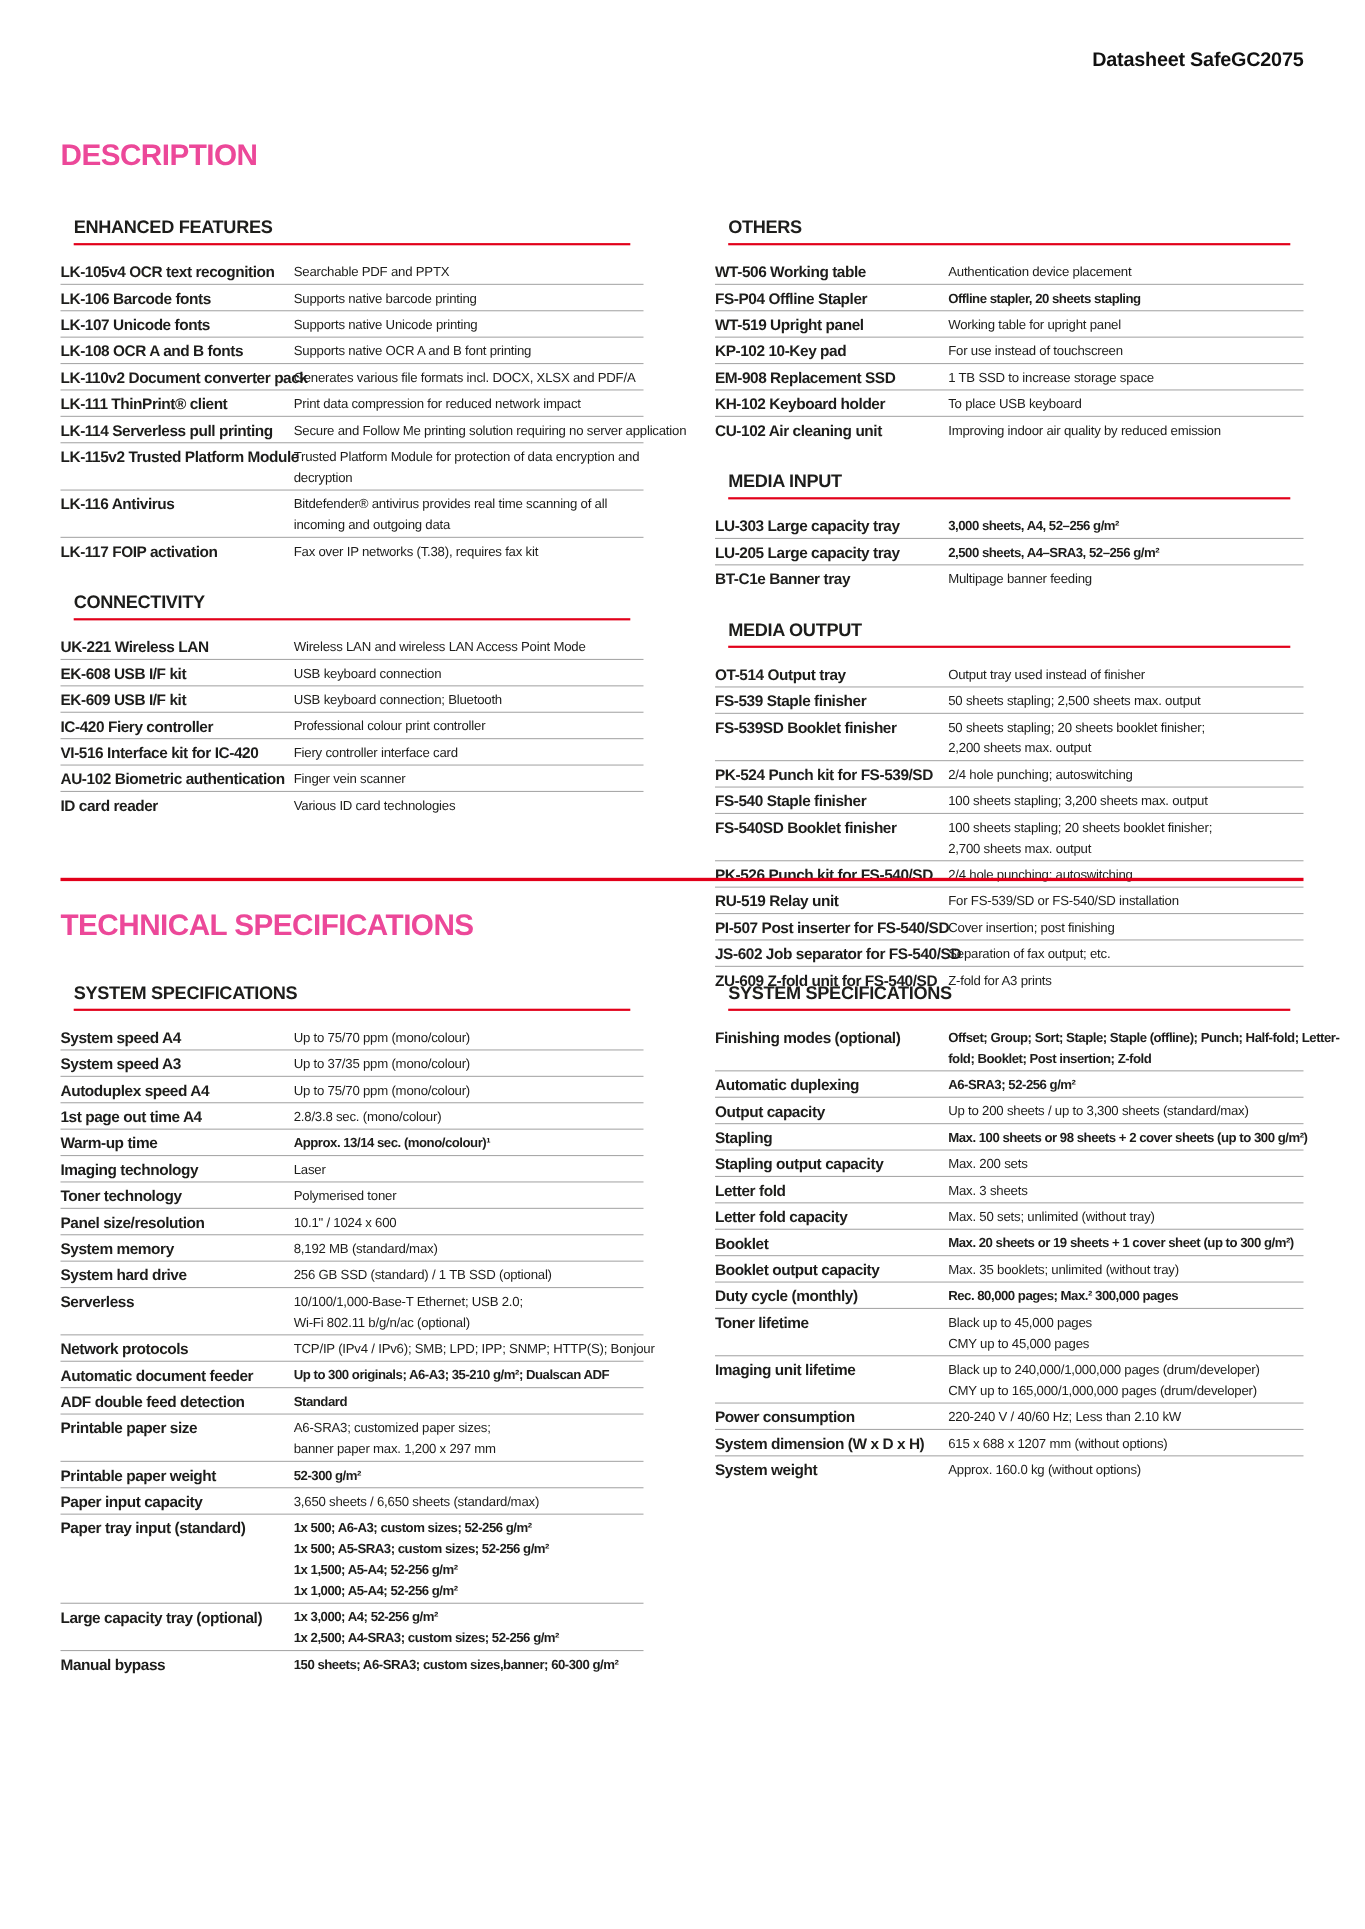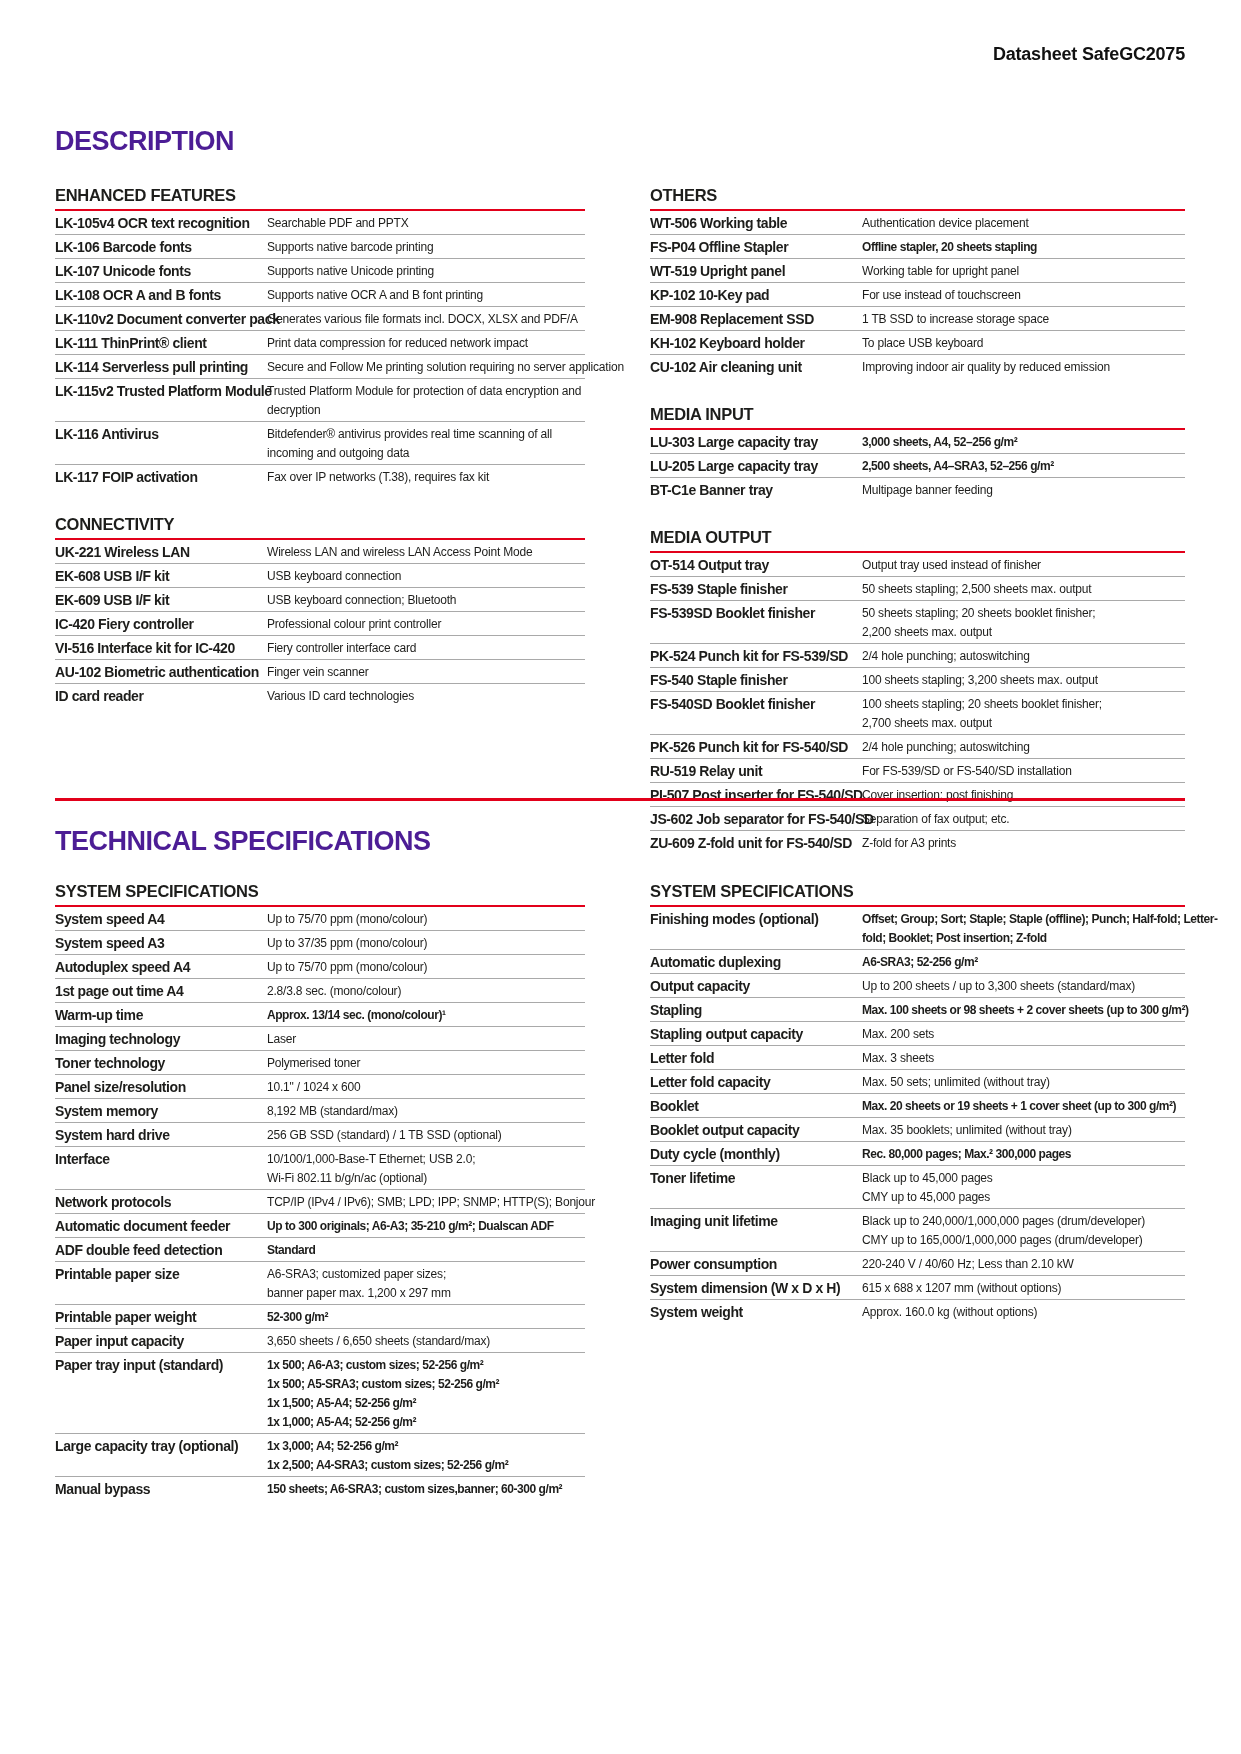--- a/index.html
+++ b/index.html
@@ -7,37 +7,37 @@
     width:1241px; height:1754px; background:#ffffff; position:relative;
     font-family:"Liberation Sans", sans-serif; color:#1d1d1b;
     -webkit-font-smoothing:antialiased; overflow:hidden;
   }
   .page-header {
     position:absolute; top:44px; right:56px;
     font-size:18px; font-weight:bold; letter-spacing:-0.2px; color:#111;
   }
   .h1 {
     position:absolute; left:55px; margin:0;
-    font-size:27px; font-weight:bold; color:#4c1d95; letter-spacing:-0.5px;
+    font-size:27px; font-weight:bold; color:#ec4899; letter-spacing:-0.5px;
   }
   #desc-title { top:126px; }
   #tech-title { top:826px; }
   .divider {
     position:absolute; left:55px; top:798px; width:1130px; height:3px;
     background:#e2001a;
   }
   .col { position:absolute; }
   #desc-left  { left:55px;  top:186px; width:530px; }
   #desc-right { left:650px; top:186px; width:535px; }
   #tech-left  { left:55px;  top:882px; width:530px; }
   #tech-right { left:650px; top:882px; width:535px; }
 
   .section + .section { margin-top:27px; }
   .section h3 {
-    margin:0; font-size:16.5px; font-weight:bold; letter-spacing:-0.3px;
+    margin:12px; font-size:16.5px; font-weight:bold; letter-spacing:-0.3px;
     color:#1d1d1b; padding-bottom:4px; border-bottom:2px solid #e2001a;
   }
   .row { display:flex; border-bottom:1px solid #a9a9a9; padding:2px 0; }
   .row:last-child { border-bottom:none; }
   .row-label {
     flex:0 0 212px; width:212px; white-space:nowrap;
     font-size:14px; font-weight:bold; letter-spacing:-0.4px;
     line-height:18px; padding-top:1px;
   }
   .row-values { flex:1; min-width:0; }
@@ -367,21 +367,21 @@
           <div class="line">8,192 MB (standard/max)</div>
         </div>
       </div>
       <div class="row">
         <div class="row-label">System hard drive</div>
         <div class="row-values">
           <div class="line">256 GB SSD (standard) / 1 TB SSD (optional)</div>
         </div>
       </div>
       <div class="row">
-        <div class="row-label">Interface</div>
+        <div class="row-label">Serverless</div>
         <div class="row-values">
           <div class="line">10/100/1,000-Base-T Ethernet; USB 2.0;</div>
           <div class="line">Wi-Fi 802.11 b/g/n/ac (optional)</div>
         </div>
       </div>
       <div class="row">
         <div class="row-label">Network protocols</div>
         <div class="row-values">
           <div class="line">TCP/IP (IPv4 / IPv6); SMB; LPD; IPP; SNMP; HTTP(S); Bonjour</div>
         </div>

